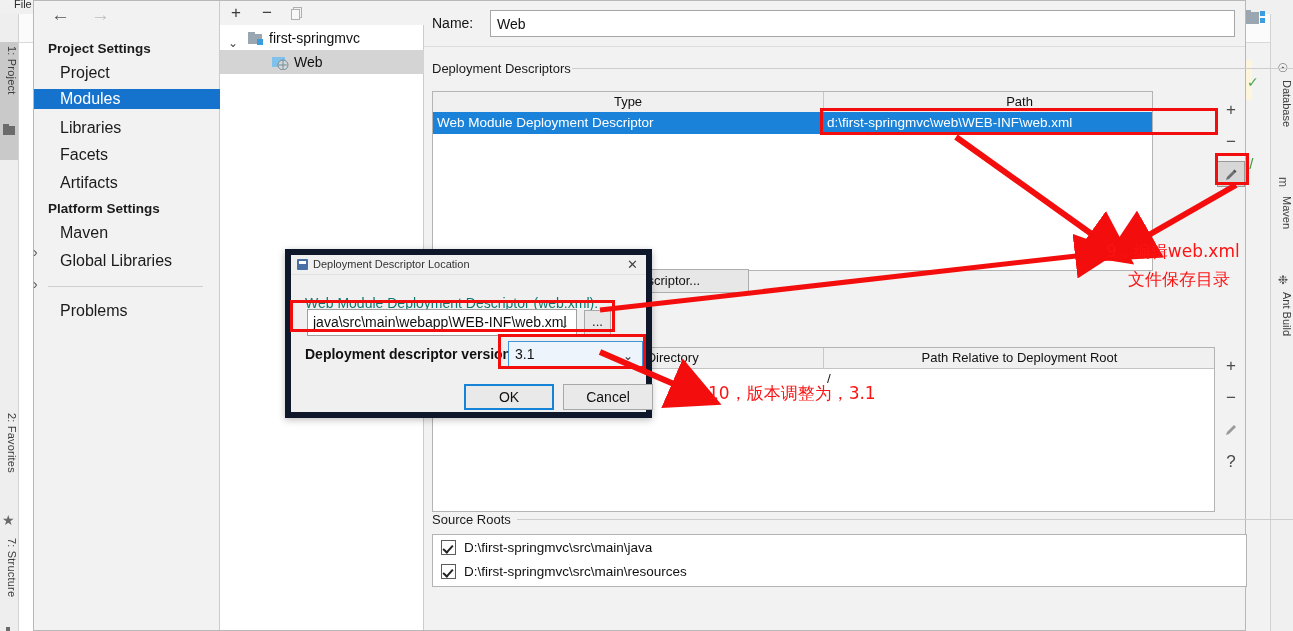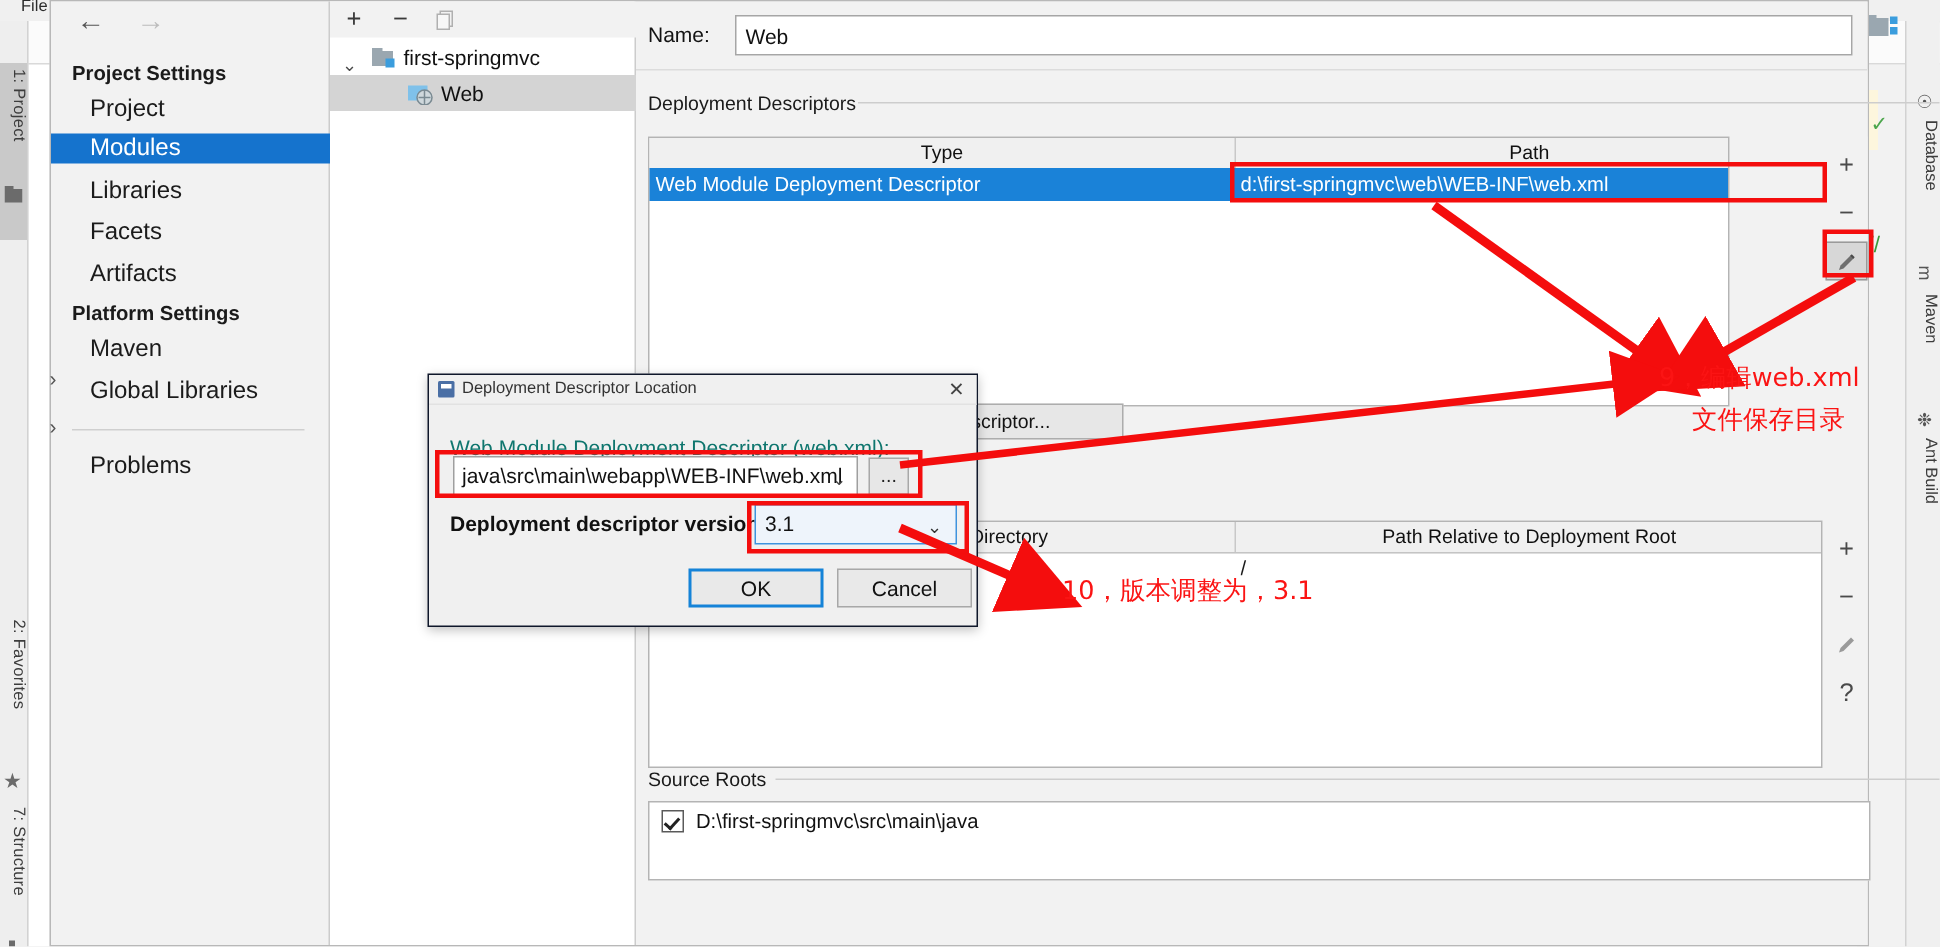--- a/index.html
+++ b/index.html
@@ -95,21 +95,21 @@
 
   
   #sr-box{position:absolute;background:#fff;border:1px solid #b4b4b4;box-sizing:border-box;}
   .sr-row{position:absolute;left:0;right:0;height:24px;line-height:24px;font-size:13.5px;color:#111;}
   .cbx{position:absolute;left:8px;top:4px;width:15px;height:15px;border:1px solid #5a5a5a;background:#fff;box-sizing:border-box;}
   .cbx::after{content:"";position:absolute;left:3px;top:2px;width:4px;height:8px;border:solid #222;border-width:0 2px 2px 0;transform:rotate(42deg);}
   .sr-txt{position:absolute;left:31px;top:0;}
 
   
   #dd-modal{position:absolute;left:285px;top:249px;width:367px;height:169px;background:#f0f0f0;
-            border:1px solid #0f172a;box-sizing:border-box;box-shadow:0 2px 7px rgba(0,0,0,.25);}
+            border:6px solid #0f172a;box-sizing:border-box;box-shadow:0 2px 7px rgba(0,0,0,.25);}
   #dd-title{position:absolute;left:0;top:0;right:0;height:19px;background:#f0f0f0;border-bottom:1px solid #e2e2e2;}
   #dd-title-ico{position:absolute;left:6px;top:4px;width:11px;height:11px;background:#4a6fa5;border-radius:1px;}
   #dd-title-ico::after{content:"";position:absolute;left:2px;top:2px;width:7px;height:3px;background:#fff;}
   #dd-title-txt{position:absolute;left:22px;top:3px;font-size:11px;color:#333;}
   #dd-close{position:absolute;right:8px;top:2px;font-size:13px;color:#444;}
   #dd-lbl1{position:absolute;left:14px;top:40px;font-size:14px;color:#0f766e;}
   #dd-combo{position:absolute;left:16px;top:54px;width:270px;height:27px;background:#fff;border:1px solid #9f9f9f;box-sizing:border-box;}
   #dd-combo-txt{position:absolute;left:5px;top:4px;font-size:14px;color:#111;white-space:nowrap;}
   #dd-combo-arrow{position:absolute;right:7px;top:8px;font-size:11px;color:#444;}
   #dd-browse{position:absolute;left:293px;top:55px;width:27px;height:25px;background:#e7e7e7;border:1px solid #a8a8a8;
@@ -311,20 +311,24 @@
       </div>
 
       <div class="sect-title" style="left:8px;top:465px">Source Roots</div>
       <div class="sect-line" style="left:93px;top:472px;width:863px"></div>
 
       <div id="sr-box" style="left:8px;top:487px;width:815px;height:53px;">
         <div class="sr-row" style="top:1px">
           <span class="cbx"></span>
           <span class="sr-txt">D:\first-springmvc\src\main\java</span>
         </div>
+        <div class="sr-row" style="top:25px">
+          <span class="cbx"></span>
+          <span class="sr-txt">D:\first-springmvc\src\main\resources</span>
+        </div>
       </div>
 
     </div>
   </div>
 </div>
 
 <div id="dd-modal">
   <div id="dd-title">
     <span id="dd-title-ico"></span>
     <span id="dd-title-txt">Deployment Descriptor Location</span>

